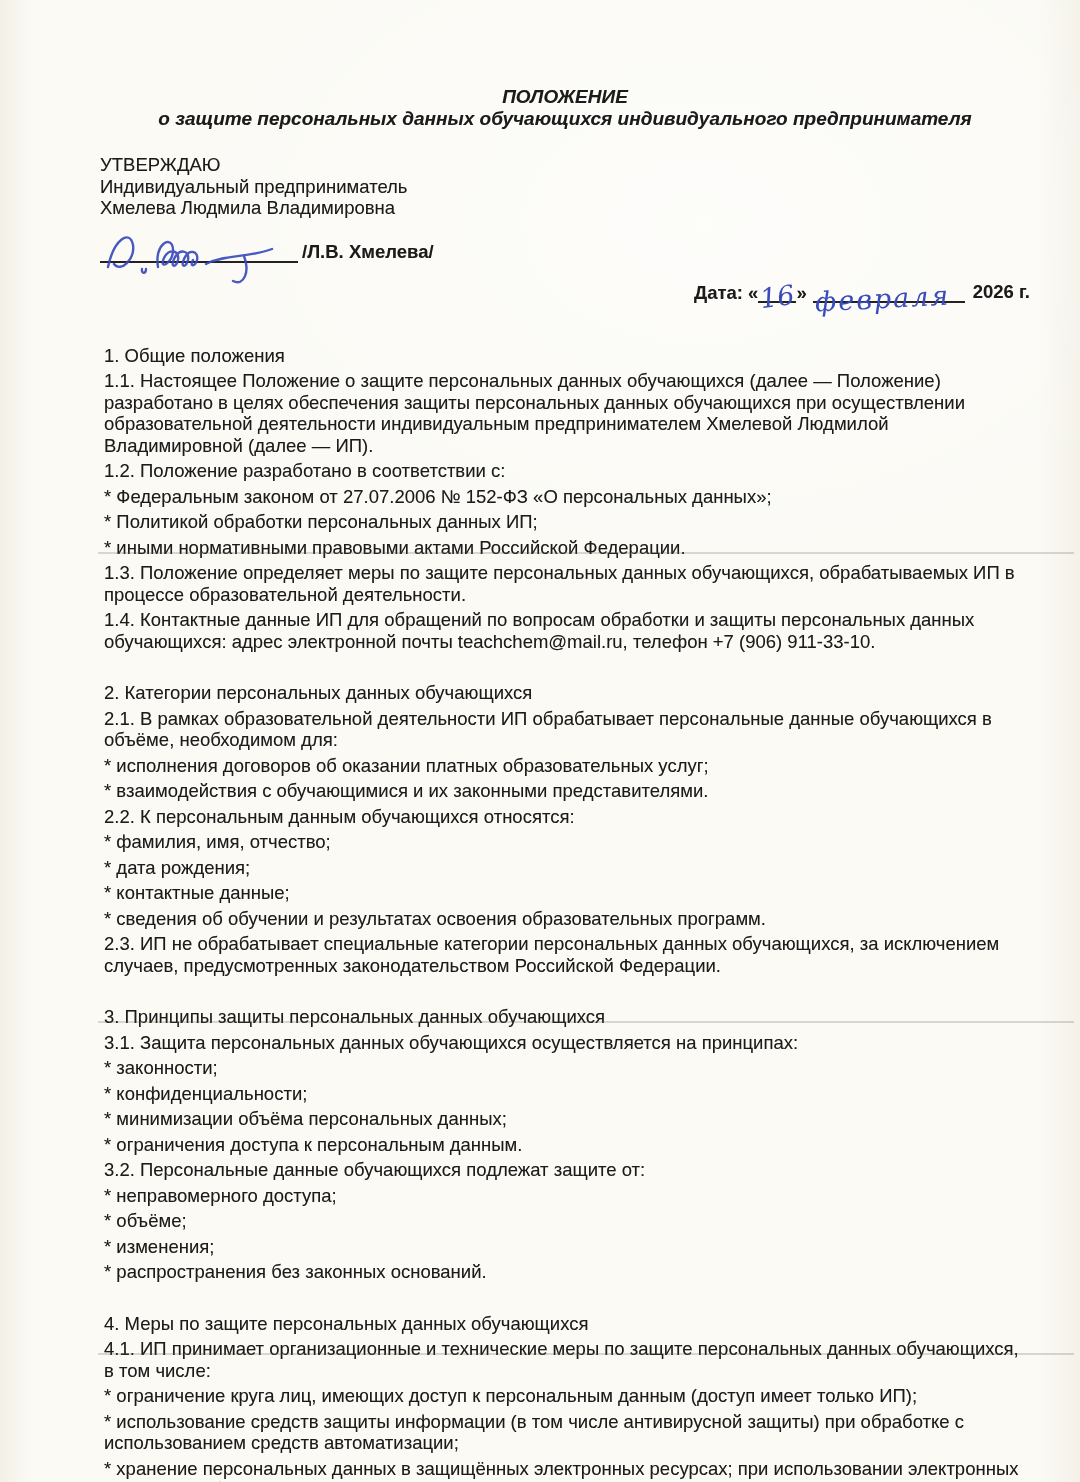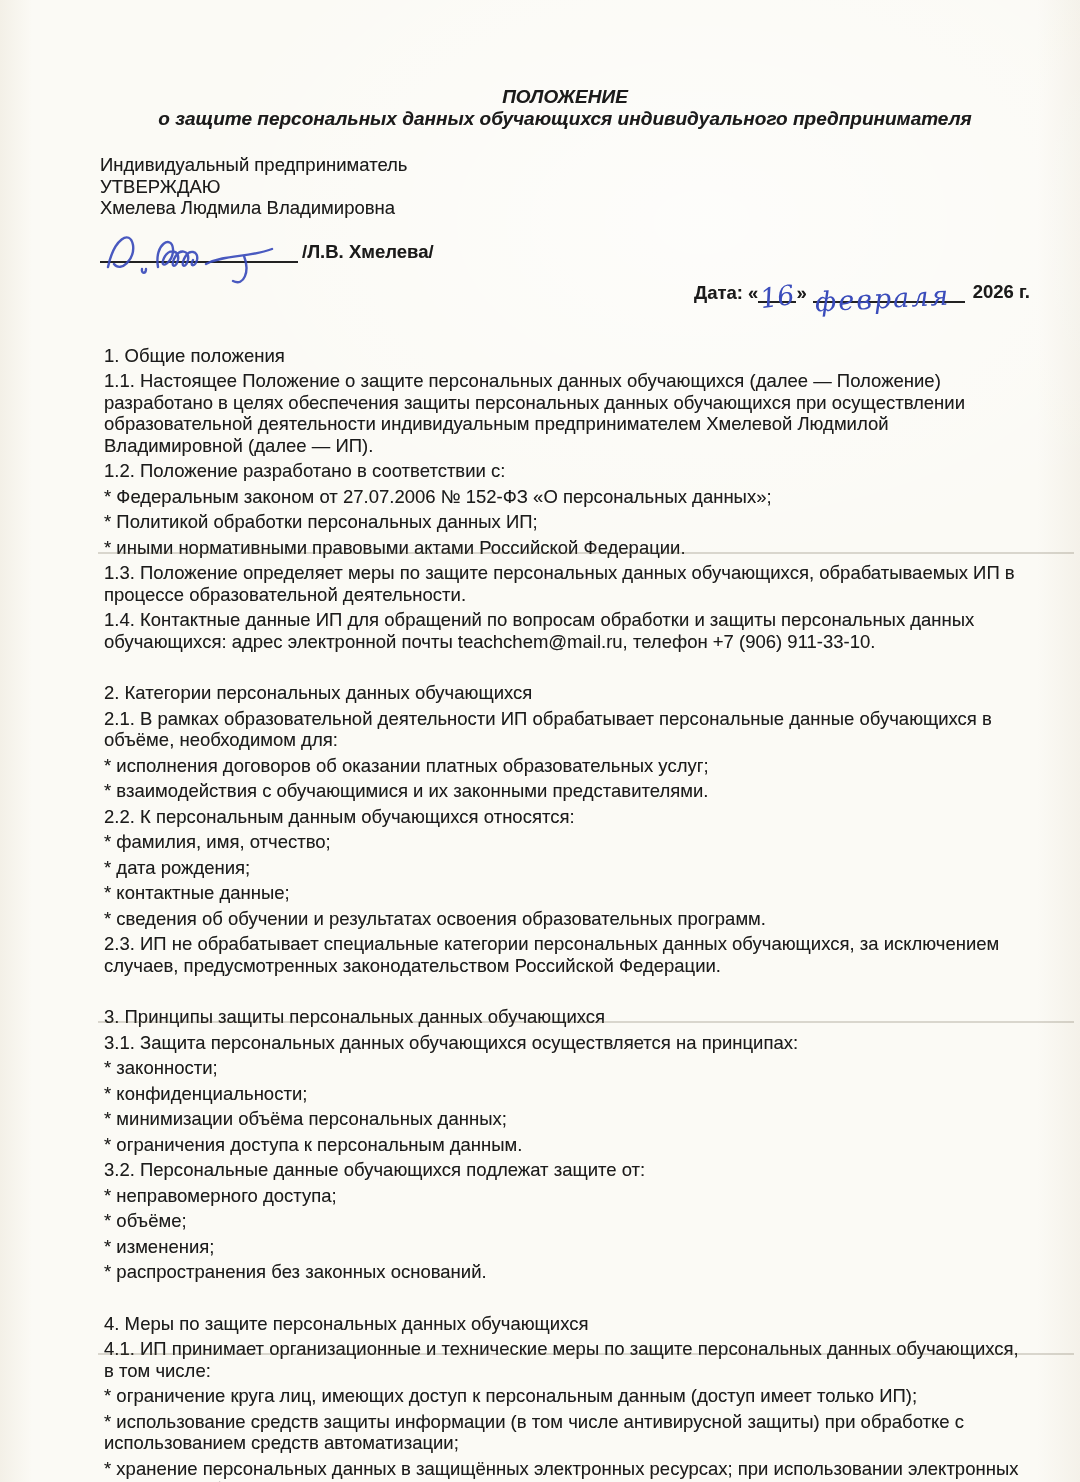--- a/index.html
+++ b/index.html
@@ -100,22 +100,22 @@
 
 <div class="page">
   <div class="content">
 
     <div class="title-block">
       <div>ПОЛОЖЕНИЕ</div>
       <div>о защите персональных данных обучающихся индивидуального предпринимателя</div>
     </div>
 
     <div class="approval">
+      <div>УТВЕРЖДАЮ</div>
       <div>Индивидуальный предприниматель</div>
-      <div>УТВЕРЖДАЮ</div>
       <div>Хмелева Людмила Владимировна</div>
 
       <div class="sig-row">
         <span class="sig-line">
           <svg class="sig-scribble" viewBox="0 0 235 84" aria-hidden="true">
             <g fill="none" stroke="#3a4cbb" stroke-width="2.4" stroke-linecap="round" stroke-linejoin="round" opacity="0.92">
               <path d="M16 56 C22 28, 38 18, 41 34 C43 48, 29 62, 22 53"></path>
               <path d="M50 58 C49 63, 54 63, 54 58"></path>
               <path d="M66 56 C62 32, 80 24, 81 38 C82 52, 66 60, 72 47 C77 37, 88 39, 86 49 C84 57, 78 57, 82 48 C87 37, 98 39, 96 49 C94 57, 88 57, 92 48 C97 37, 107 40, 105 49 C103 56, 97 56, 101 49"></path>
               <path d="M114 53 C134 43, 156 47, 180 38"></path>

